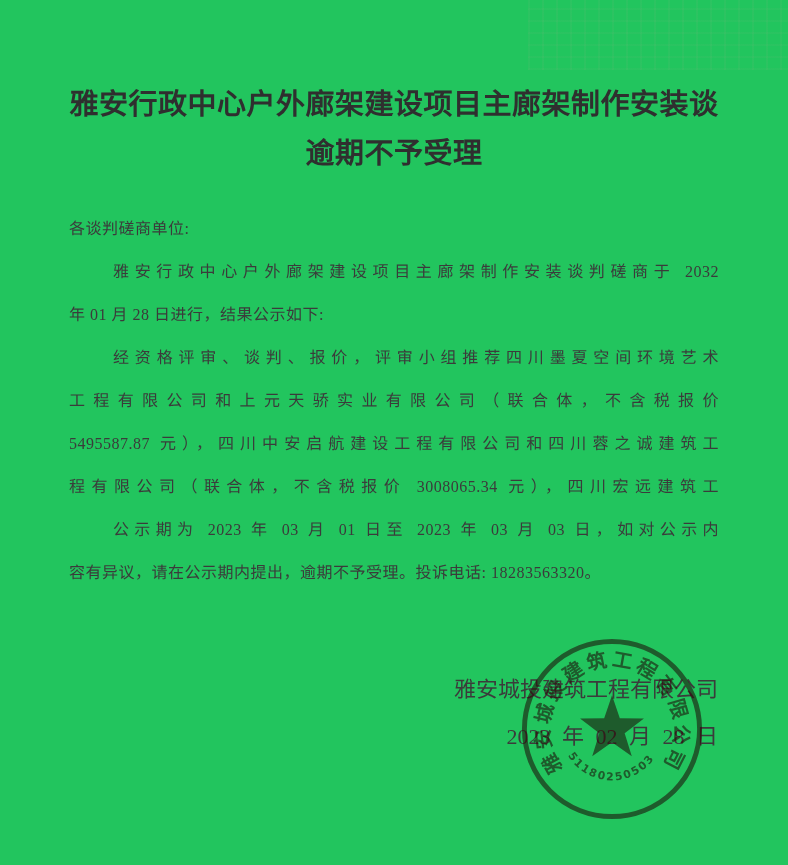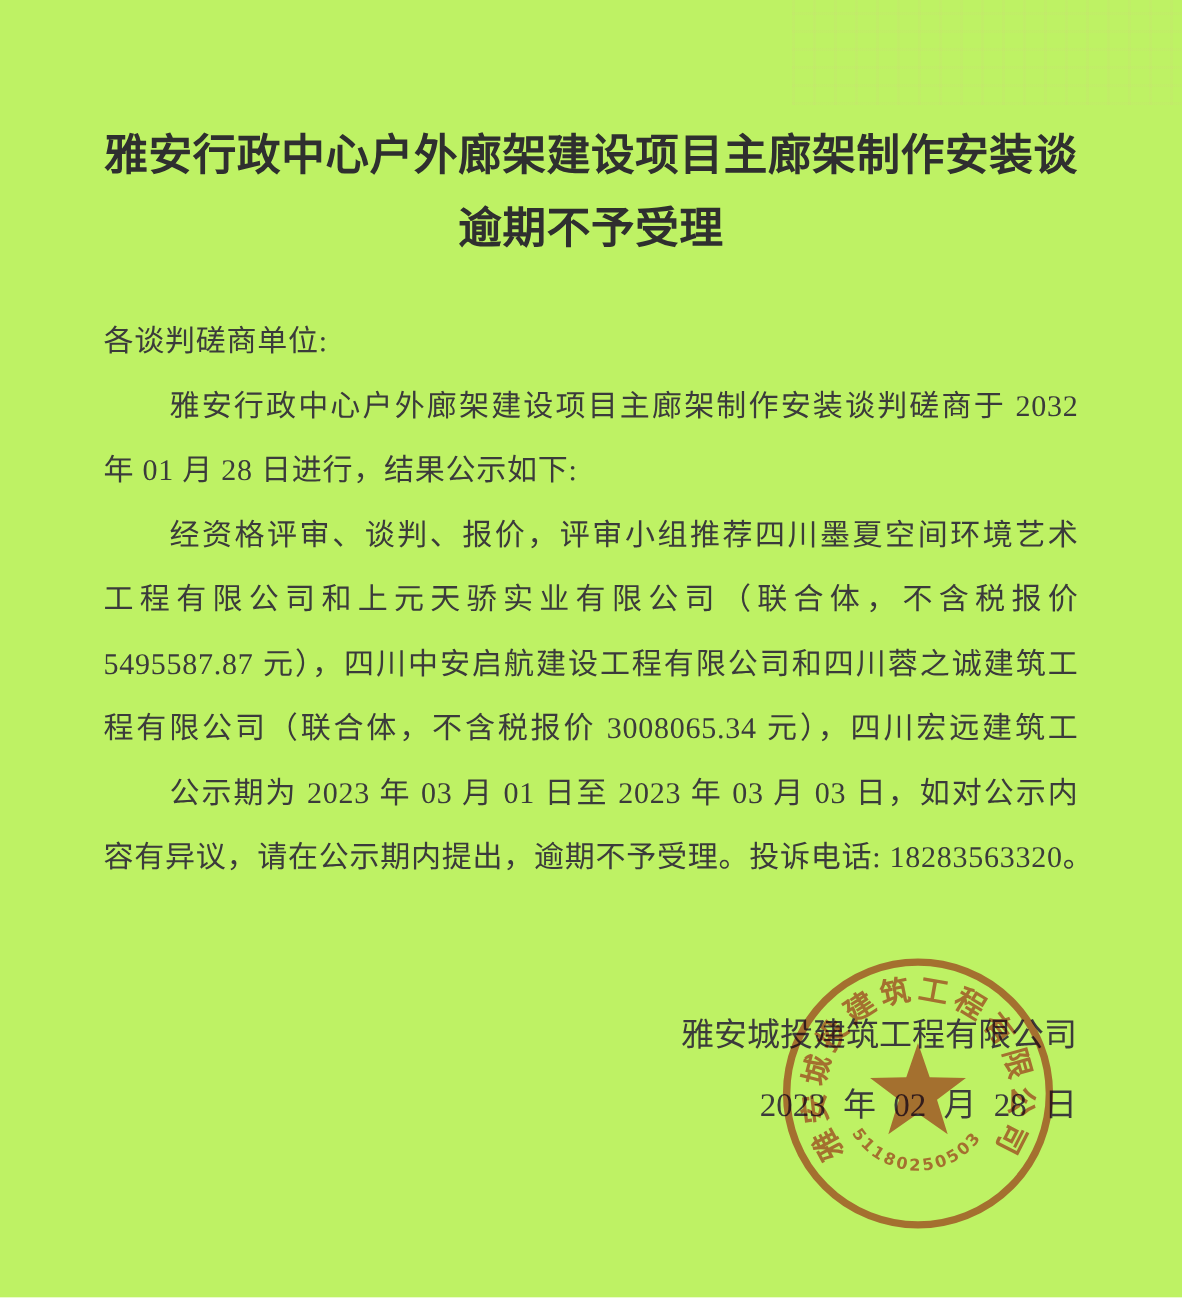--- a/index.html
+++ b/index.html
@@ -1,19 +1,19 @@
 <!DOCTYPE html>
 <html lang="zh-CN"><head>
 <meta charset="utf-8">
 <style>
   html,body{margin:0;padding:0;background:#ffffff;}
   .page{
     position:relative;
     width:788px;height:865px;
-    background:#bef264;
+    background:#22c55e;
     overflow:hidden;
     font-family:"Liberation Serif","DejaVu Serif",serif;
     color:#3b3b3b;
   }
   
   .scan-noise{
     position:absolute;top:0;right:0;width:260px;height:70px;
     background:
       repeating-linear-gradient(90deg, rgba(235,160,160,0.05) 0 2px, transparent 2px 14px),
       repeating-linear-gradient(0deg, rgba(235,160,160,0.04) 0 2px, transparent 2px 12px);
@@ -27,21 +27,21 @@
     font-weight:700;
     font-size:29px;
     letter-spacing:0.5px;
     line-height:49px;
     color:#2f2f2f;
   }
   .title .tline{display:block;}
   .body-text{
     position:absolute;
     left:69px;top:207px;width:650px;
-    font-size:20px;
+    font-size:16px;
     letter-spacing:0.5px;
     line-height:43px;
     font-family:Liberation Serif, serif;
   }
   .line{white-space:nowrap;}
   .line.indent{padding-left:44px;}
   .line.just{
     white-space:normal;
     text-align:justify;
     text-align-last:justify;

